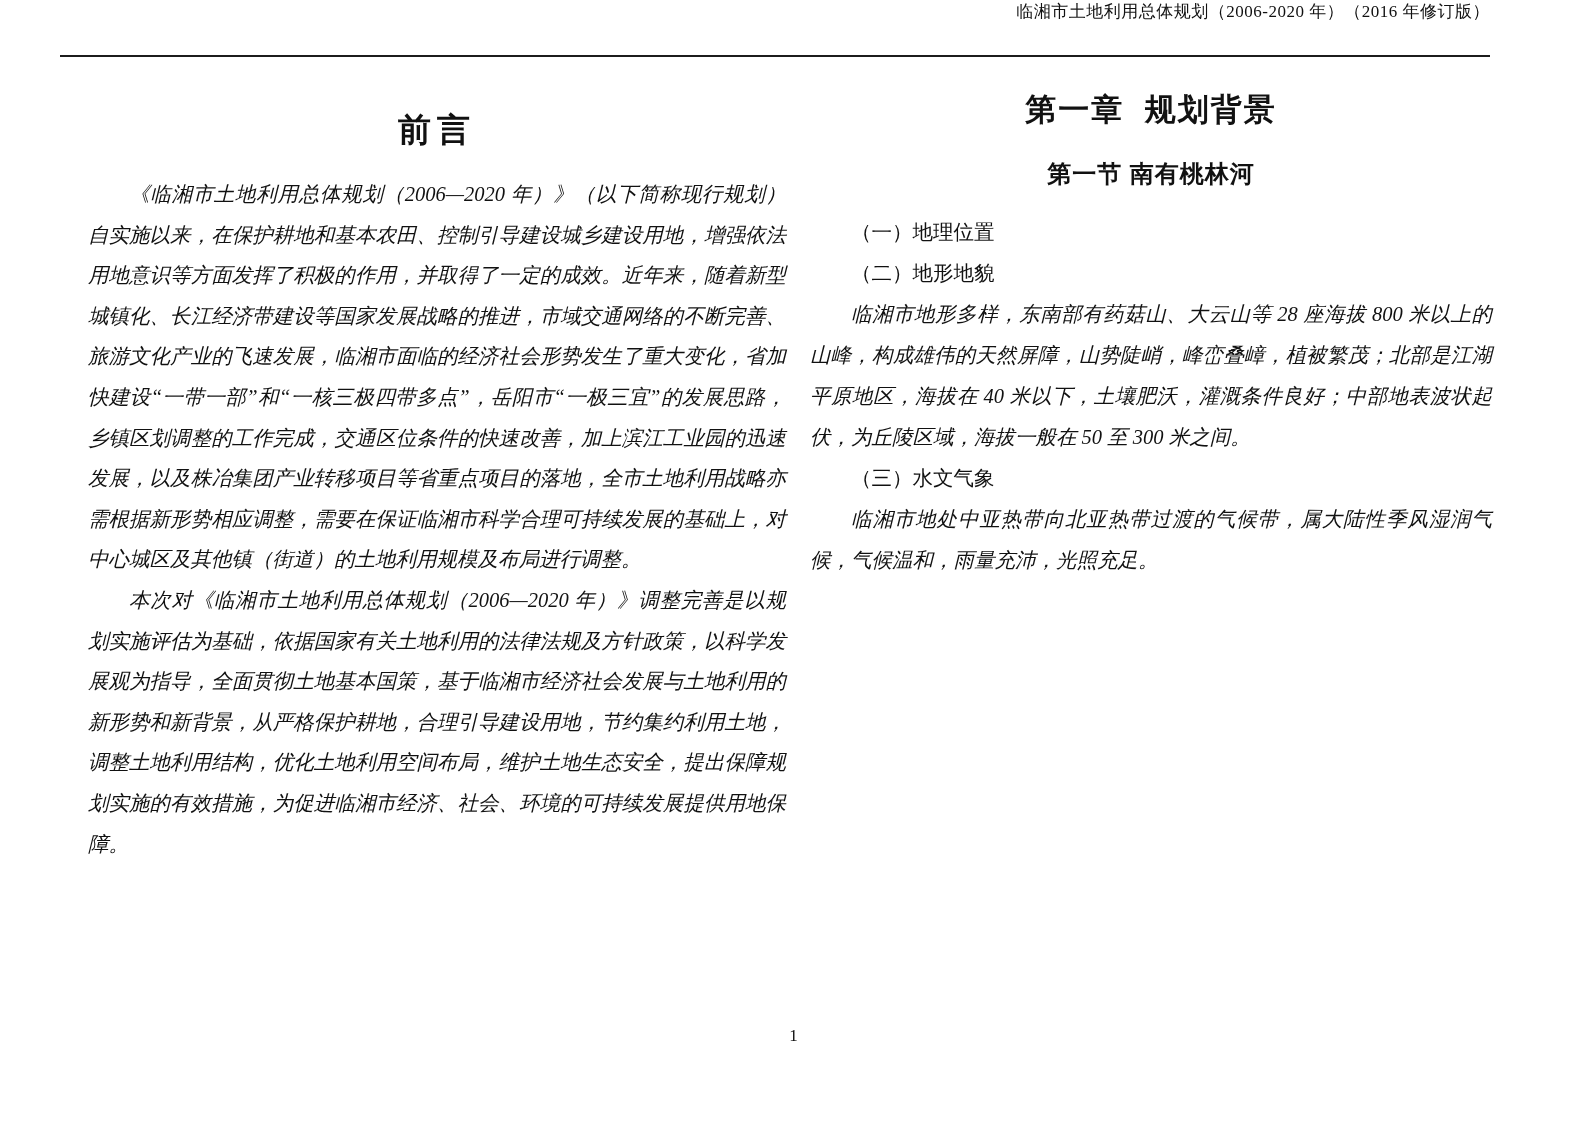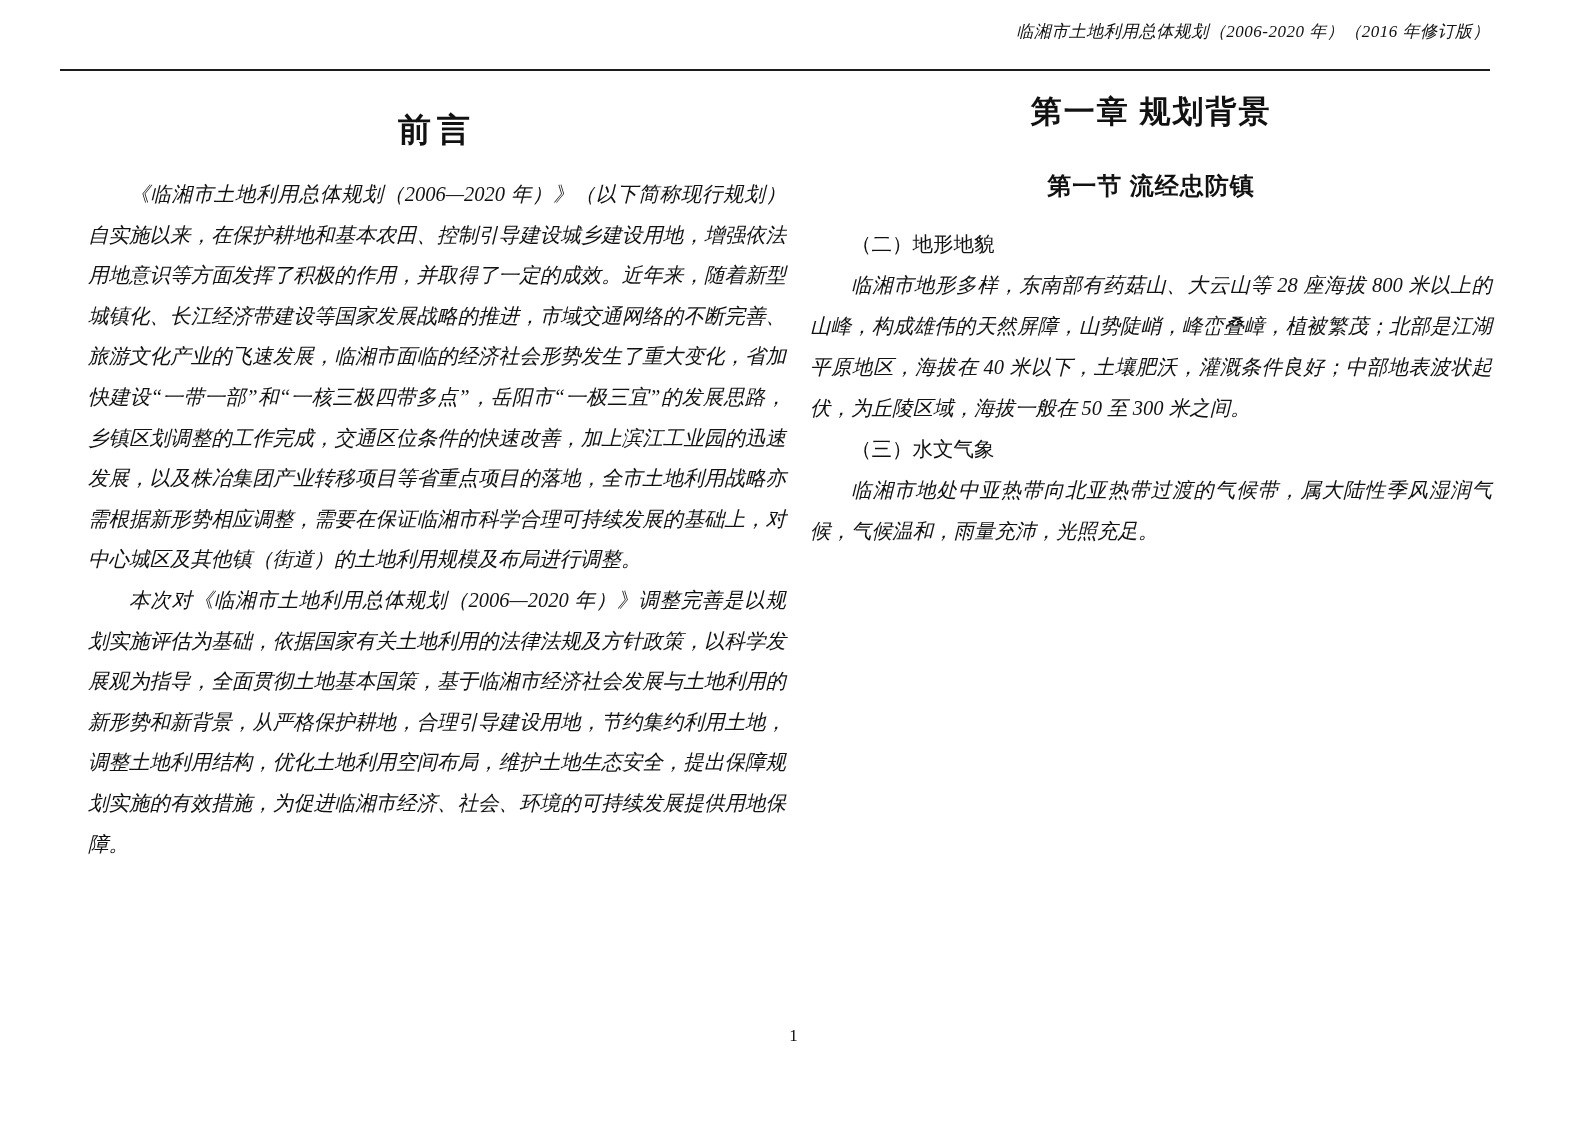--- a/index.html
+++ b/index.html
@@ -13,26 +13,25 @@
     color: #111111;
     font-family: "Liberation Serif", "DejaVu Serif", serif;
     overflow: hidden;
   }
   
   .header {
     position: absolute;
     left: 60px;
     right: 97px;
     top: 0;
-    height: 71px;
+    height: 57px;
     border-bottom: 2.5px solid #1c1c1c;
     display: flex;
     justify-content: flex-end;
-    align-items: center;
-    font-style: italic;
+    align-items: flex-start;
   }
   .header-text {
     font-size: 17px;
     letter-spacing: 0.5px;
     padding-bottom: 6px;
     color: #111;
     white-space: nowrap;
   }
   
   .col {
@@ -66,28 +65,28 @@
     font-family: "Liberation Sans", "DejaVu Sans", sans-serif;
     font-weight: bold;
     font-size: 33px;
     line-height: 44px;
     text-align: center;
     text-align-last: center;
     letter-spacing: 6px;
     margin-bottom: 22px;
   }
   .h-chapter {
-    font-family: Liberation Serif, serif;
+    font-family: Liberation Mono, monospace;
     font-weight: bold;
     font-size: 31px;
     line-height: 40px;
     text-align: center;
     text-align-last: center;
     letter-spacing: 2px;
-    margin-bottom: 36px;
+    margin-bottom: 24px;
   }
   .h-section {
     font-family: "Liberation Sans", "DejaVu Sans", sans-serif;
     font-weight: bold;
     font-size: 24px;
     line-height: 36px;
     text-align: center;
     text-align-last: center;
     letter-spacing: 1px;
     margin-bottom: 20px;
@@ -122,22 +121,23 @@
   </header>
 
   <section class="col col-left">
     <h1 class="h-preface">前言</h1>
     <p class="body-text">《临湘市土地利用总体规划（2006—2020 年）》（以下简称现行规划）自实施以来，在保护耕地和基本农田、控制引导建设城乡建设用地，增强依法用地意识等方面发挥了积极的作用，并取得了一定的成效。近年来，随着新型城镇化、长江经济带建设等国家发展战略的推进，市域交通网络的不断完善、旅游文化产业的飞速发展，临湘市面临的经济社会形势发生了重大变化，省加快建设“一带一部”和“一核三极四带多点”，岳阳市“一极三宜”的发展思路，乡镇区划调整的工作完成，交通区位条件的快速改善，加上滨江工业园的迅速发展，以及株冶集团产业转移项目等省重点项目的落地，全市土地利用战略亦需根据新形势相应调整，需要在保证临湘市科学合理可持续发展的基础上，对中心城区及其他镇（街道）的土地利用规模及布局进行调整。</p>
     <p class="body-text">本次对《临湘市土地利用总体规划（2006—2020 年）》调整完善是以规划实施评估为基础，依据国家有关土地利用的法律法规及方针政策，以科学发展观为指导，全面贯彻土地基本国策，基于临湘市经济社会发展与土地利用的新形势和新背景，从严格保护耕地，合理引导建设用地，节约集约利用土地，调整土地利用结构，优化土地利用空间布局，维护土地生态安全，提出保障规划实施的有效措施，为促进临湘市经济、社会、环境的可持续发展提供用地保障。</p>
   </section>
 
   <section class="col col-right">
     <h1 class="h-chapter">第一章 规划背景</h1>
-    <h2 class="h-section">第一节 流经忠防镇</h2>
+    <h2 class="h-section">第一节 南有桃林河</h2>
 
+    <p class="subheading">（一）地理位置</p>
 
     <p class="subheading">（二）地形地貌</p>
     <p class="body-text">临湘市地形多样，东南部有药菇山、大云山等 28 座海拔 800 米以上的山峰，构成雄伟的天然屏障，山势陡峭，峰峦叠嶂，植被繁茂；北部是江湖平原地区，海拔在 40 米以下，土壤肥沃，灌溉条件良好；中部地表波状起伏，为丘陵区域，海拔一般在 50 至 300 米之间。</p>
 
     <p class="subheading">（三）水文气象</p>
     <p class="body-text">临湘市地处中亚热带向北亚热带过渡的气候带，属大陆性季风湿润气候，气候温和，雨量充沛，光照充足。</p>
   </section>
 
   <footer class="page-number">1</footer>
 

